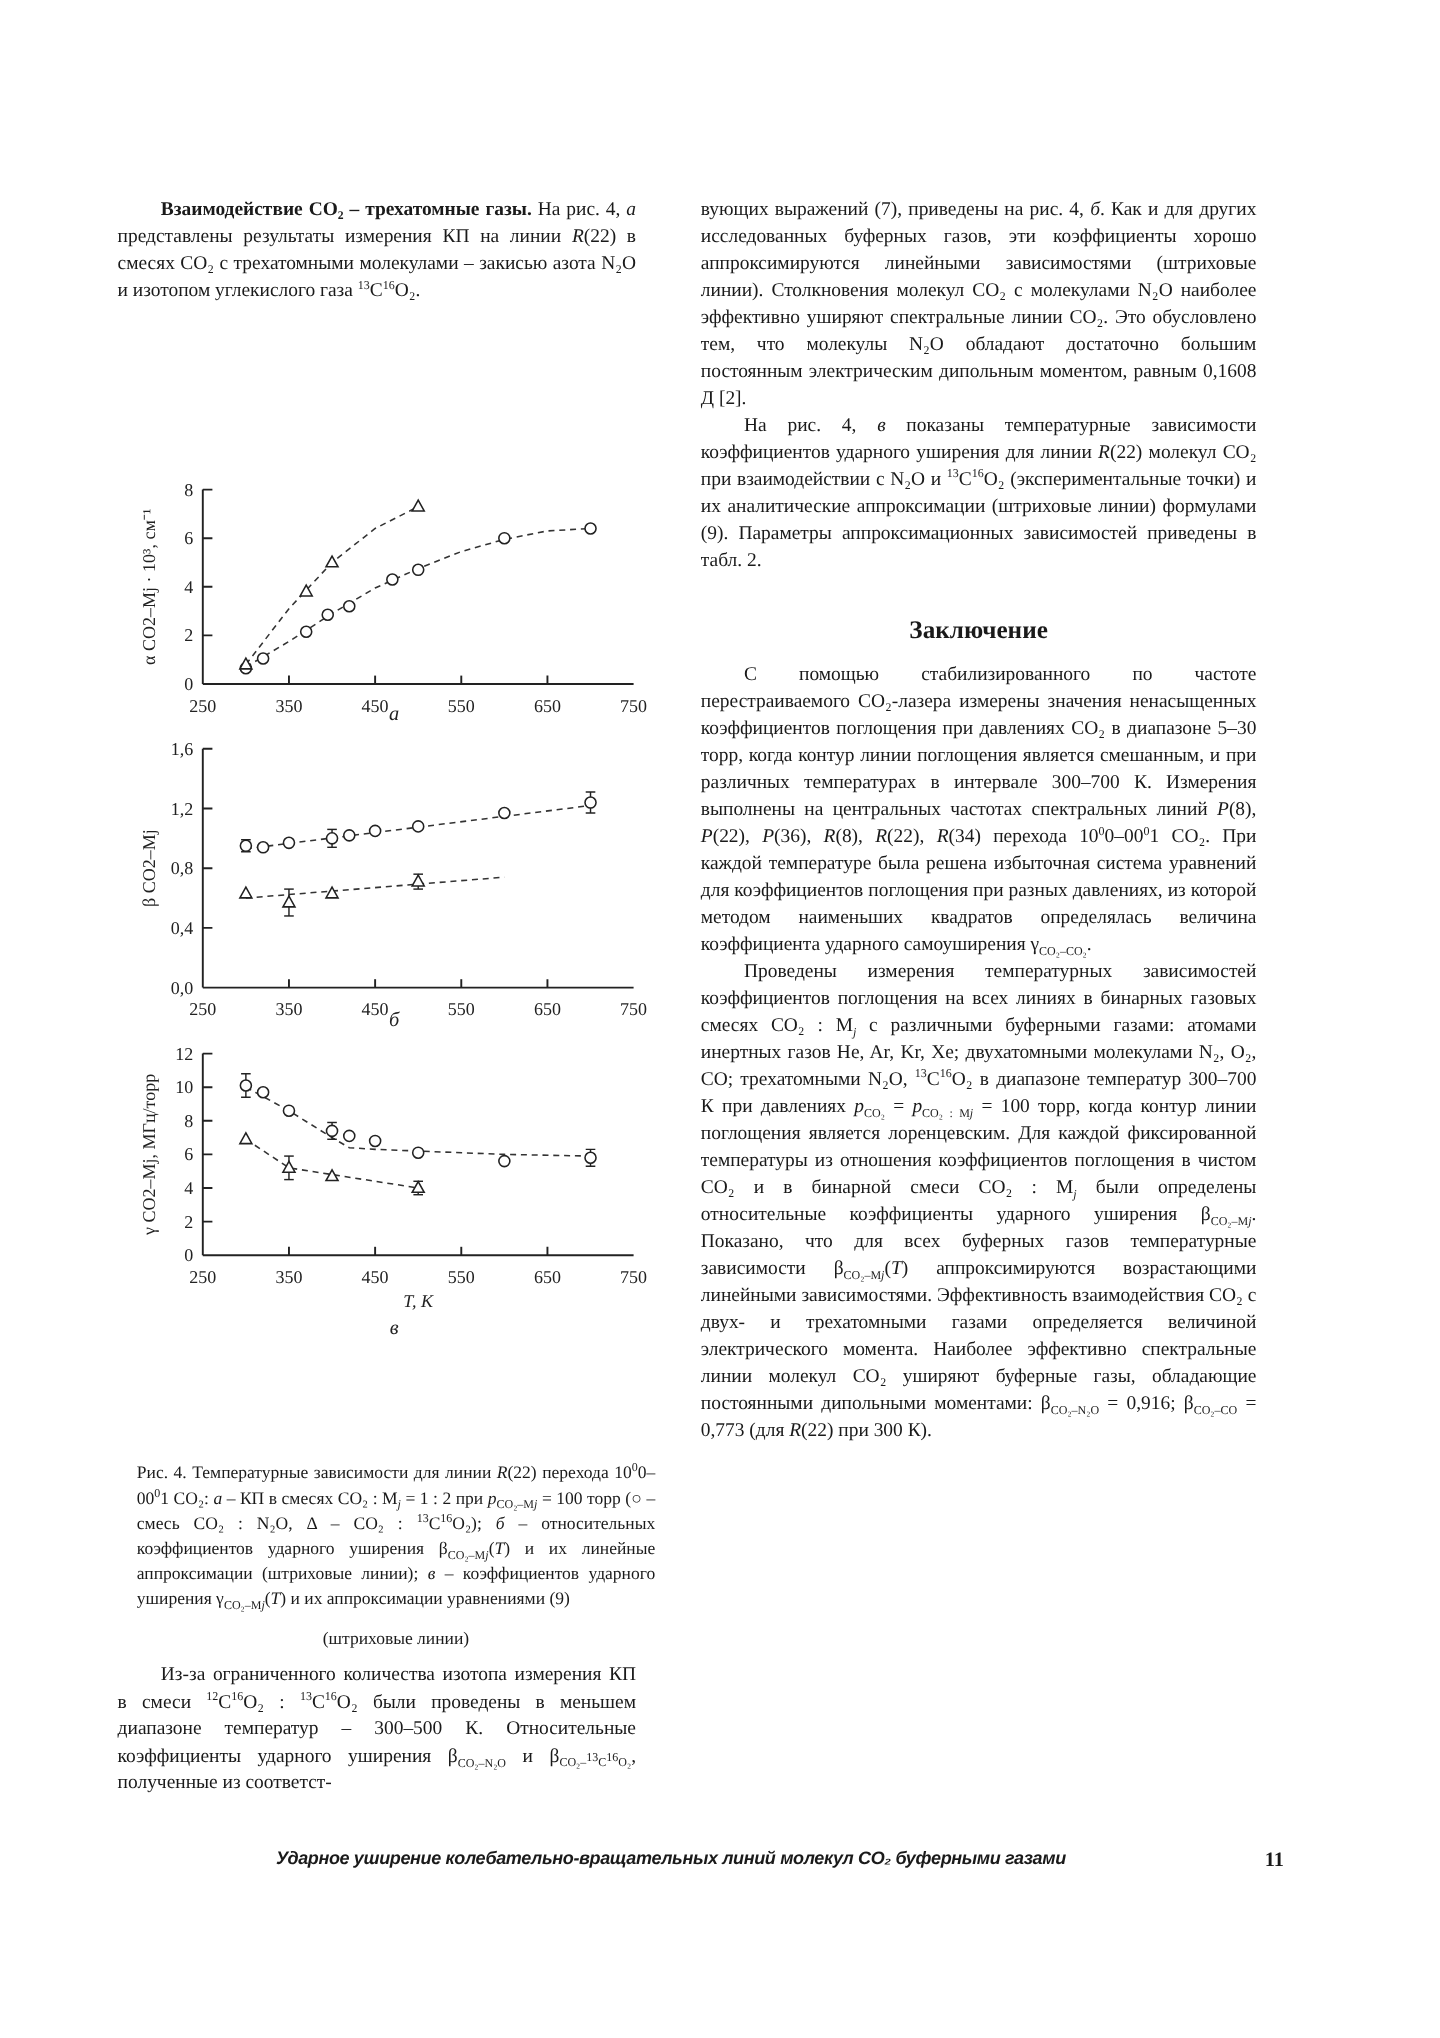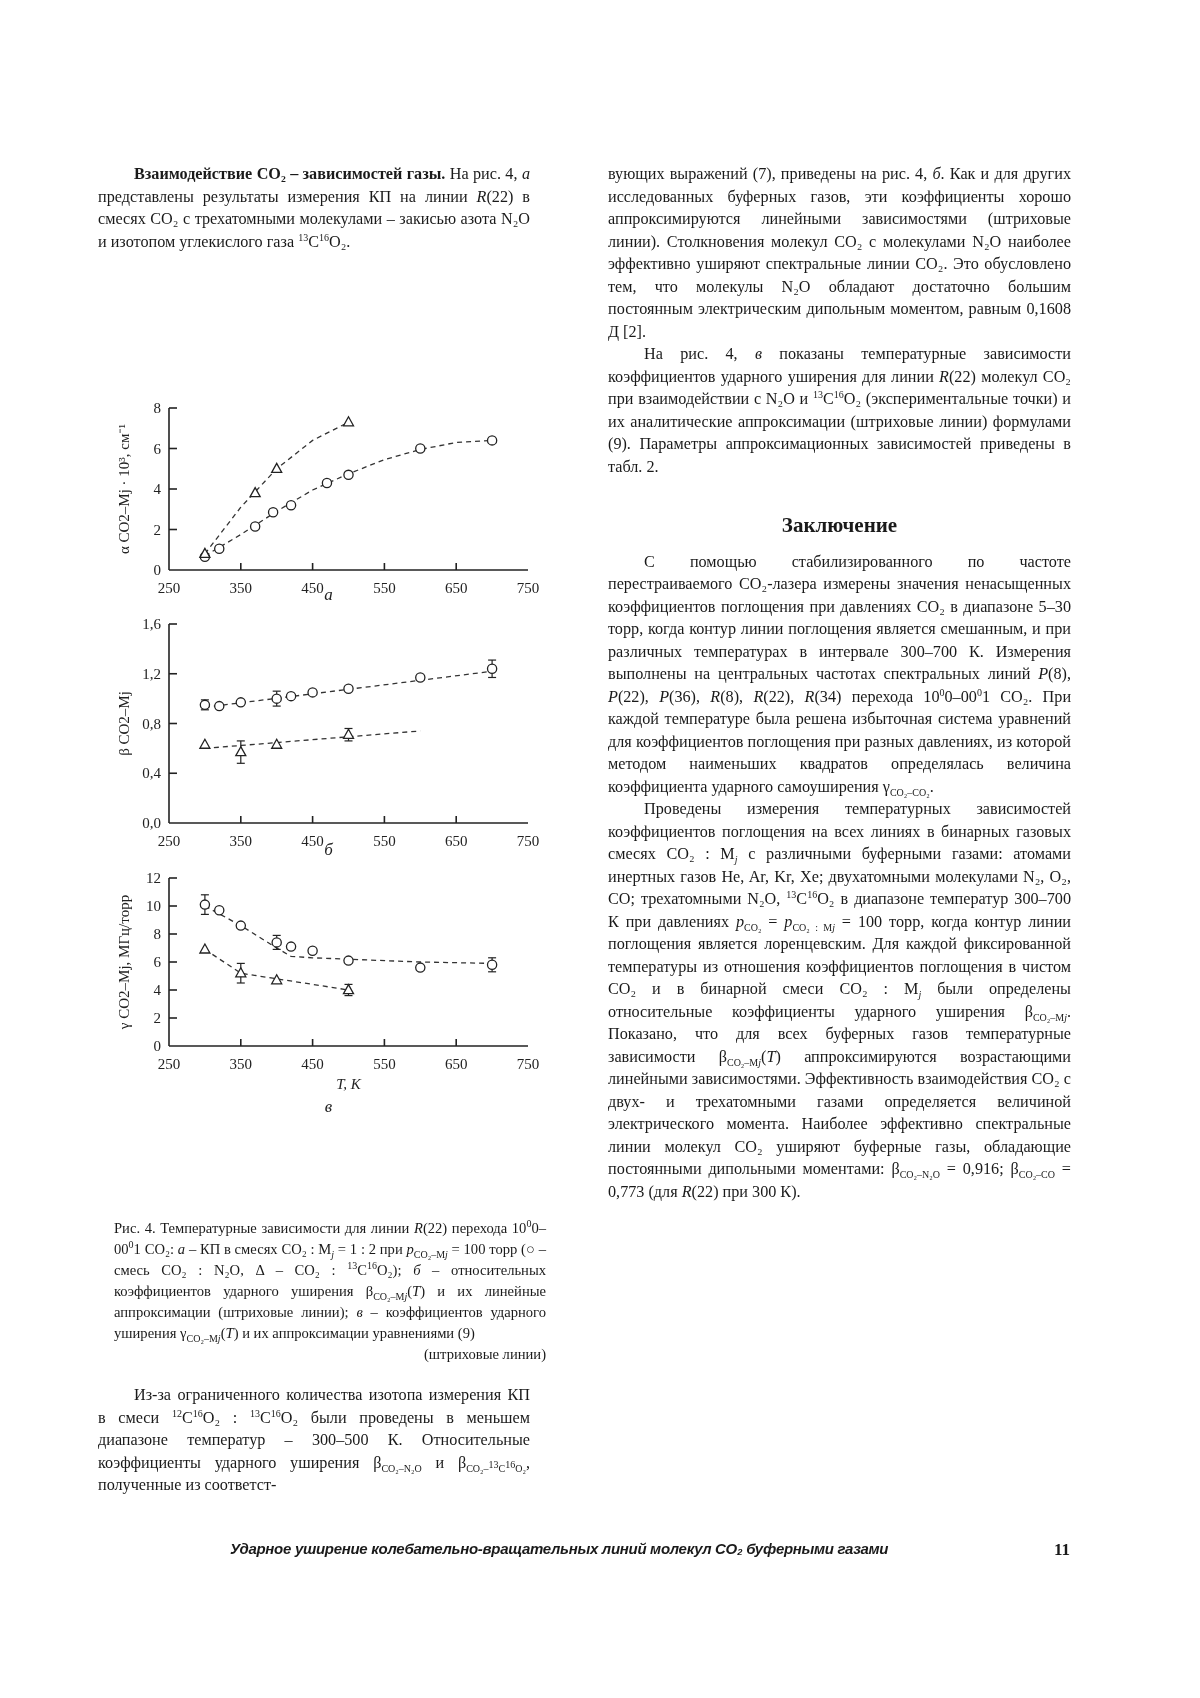--- a/index.html
+++ b/index.html
@@ -1,43 +1,43 @@
 <!DOCTYPE html>
 <html><head>
 <meta charset="utf-8">
 <style>
   html, body { margin: 0; padding: 0; background: #ffffff; }
   body { width: 1200px; height: 1698px; position: relative; overflow: hidden;
          font-family: "Liberation Serif", "DejaVu Serif", serif; color: #1a1a1a; }
   .col { position: absolute; font-size: 16.2px; line-height: 22.5px; text-align: justify; }
   #left-col { left: 98px; top: 163px; width: 432px; }
-  #right-col { left: 608px; top: 163px; width: 463px; }
+  #right-col { left: 584px; top: 163px; width: 463px; }
   .para { margin: 0; text-indent: 0; }
   .para.indent { text-indent: 36px; }
   .bold { font-weight: bold; }
   .heading { text-align: center; font-weight: bold; font-size: 21px; margin: 36px 0 14px 0; }
   sub, sup { font-size: 10px; line-height: 0; }
   .figure { position: absolute; left: 98px; top: 400px; width: 450px; height: 810px; }
   .figure svg { display: block; }
   .caption { position: absolute; left: 114px; top: 1218px; width: 432px; font-size: 14.6px;
              line-height: 21px; text-align: justify; }
-  .caption .last { text-align: right; }
+  .caption .last { text-align: center; margin-top: 12px; }
   #left-col2 { left: 98px; top: 1384px; width: 432px; }
   .footer { position: absolute; top: 1540px; left: 230px; width: 840px; font-family: "Liberation Sans", sans-serif;
             font-weight: bold; font-size: 15px; }
   .footer .title { position: absolute; left: 0; font-stretch: condensed; letter-spacing: -0.3px; font-style: italic; }
   .footer .pnum { position: absolute; right: 0; font-weight: bold; font-family: "Liberation Serif", serif; font-size: 17px; }
   .axis-text { font-family: "Liberation Serif", serif; font-size: 15px; fill: #222; }
   .panel-label { font-family: "Liberation Serif", serif; font-style: italic; font-size: 17px; fill: #222; }
 </style>
 </head>
 <body>
 
 <div id="left-col" class="col">
-  <p class="para indent"><span class="bold">Взаимодействие CO₂ – зависимостей газы.</span> На рис. 4, <i>а</i> представлены результаты измерения КП на линии <i>R</i>(22) в смесях CO₂ с трехатомными молекулами – закисью азота N₂O и изотопом углекислого газа <sup>13</sup>C<sup>16</sup>O₂.</p>
+  <p class="para indent"><span class="bold">Взаимодействие CO₂ – трехатомные газы.</span> На рис. 4, <i>а</i> представлены результаты измерения КП на линии <i>R</i>(22) в смесях CO₂ с трехатомными молекулами – закисью азота N₂O и изотопом углекислого газа <sup>13</sup>C<sup>16</sup>O₂.</p>
 </div>
 
 <div class="figure">
   <svg id="fig-svg" width="450" height="810">
       <g>
         <line x1="71" y1="8" x2="71" y2="170" stroke="#222" stroke-width="1.6"></line>
         <line x1="71" y1="170" x2="430" y2="170" stroke="#222" stroke-width="1.6"></line>
         <text x="71" y="193" text-anchor="middle" class="axis-text">250</text>
         <line x1="142.8" y1="170" x2="142.8" y2="163" stroke="#222" stroke-width="1.6"></line>
         <text x="142.8" y="193" text-anchor="middle" class="axis-text">350</text>

